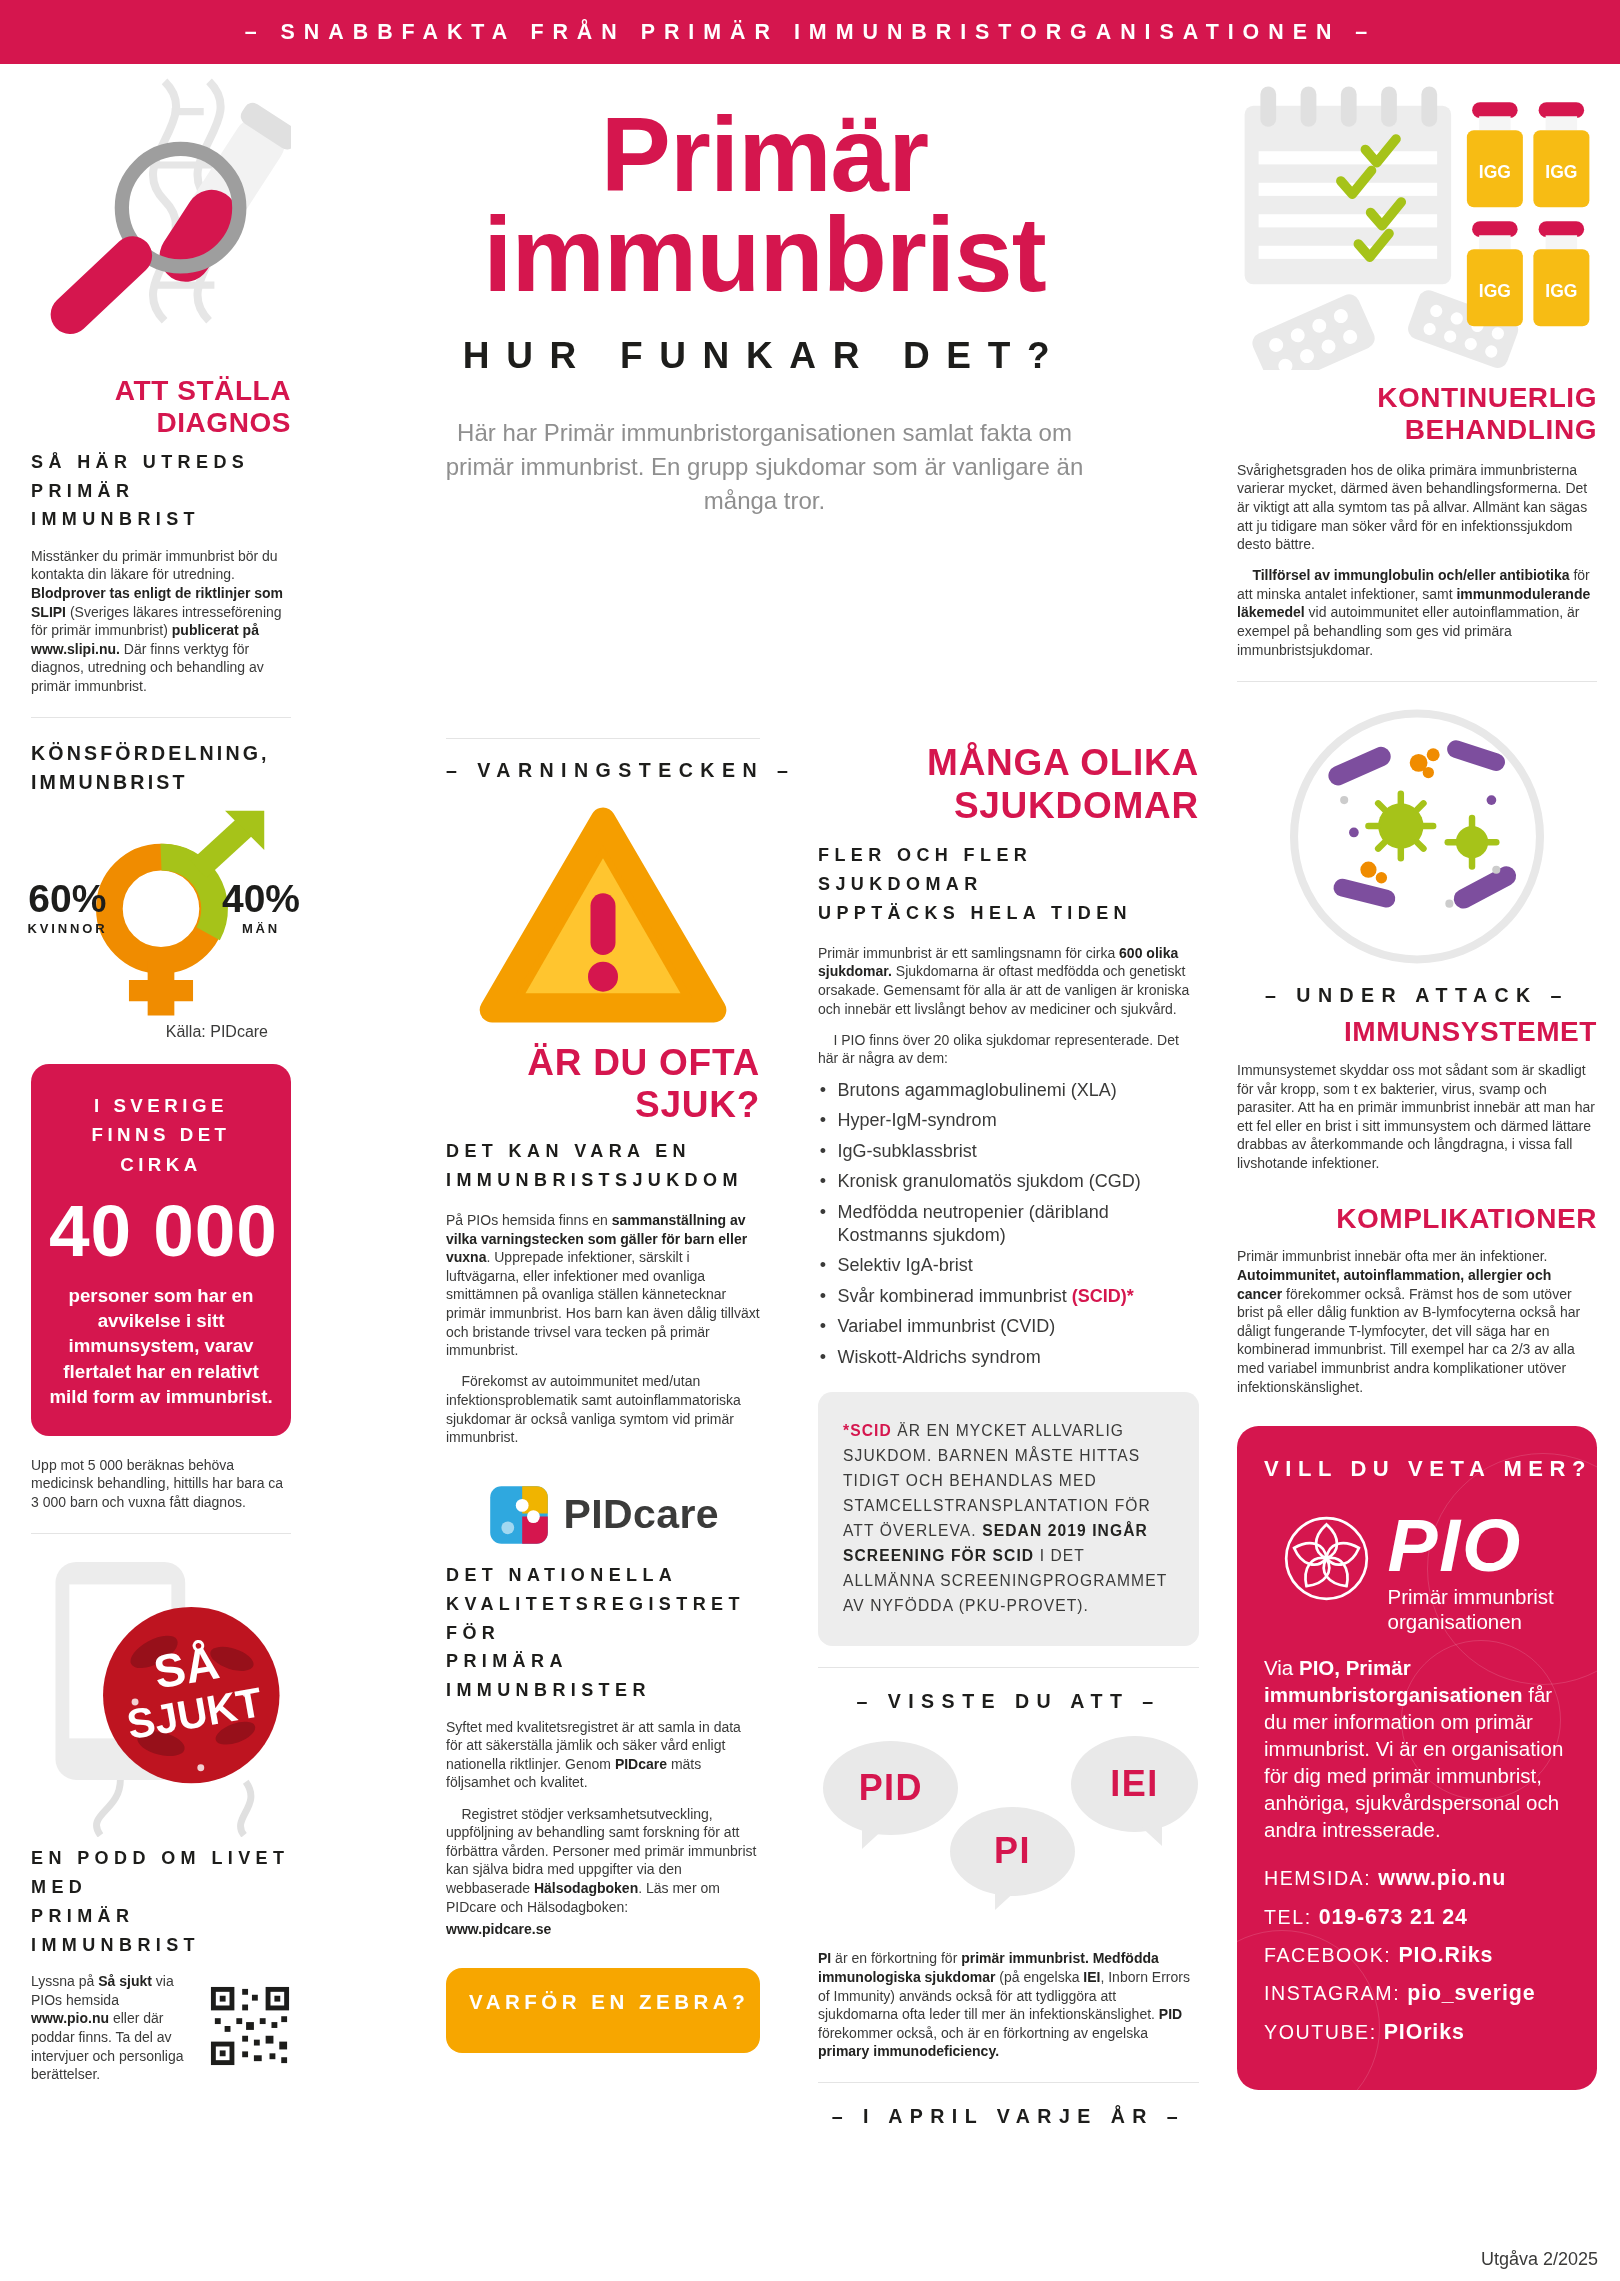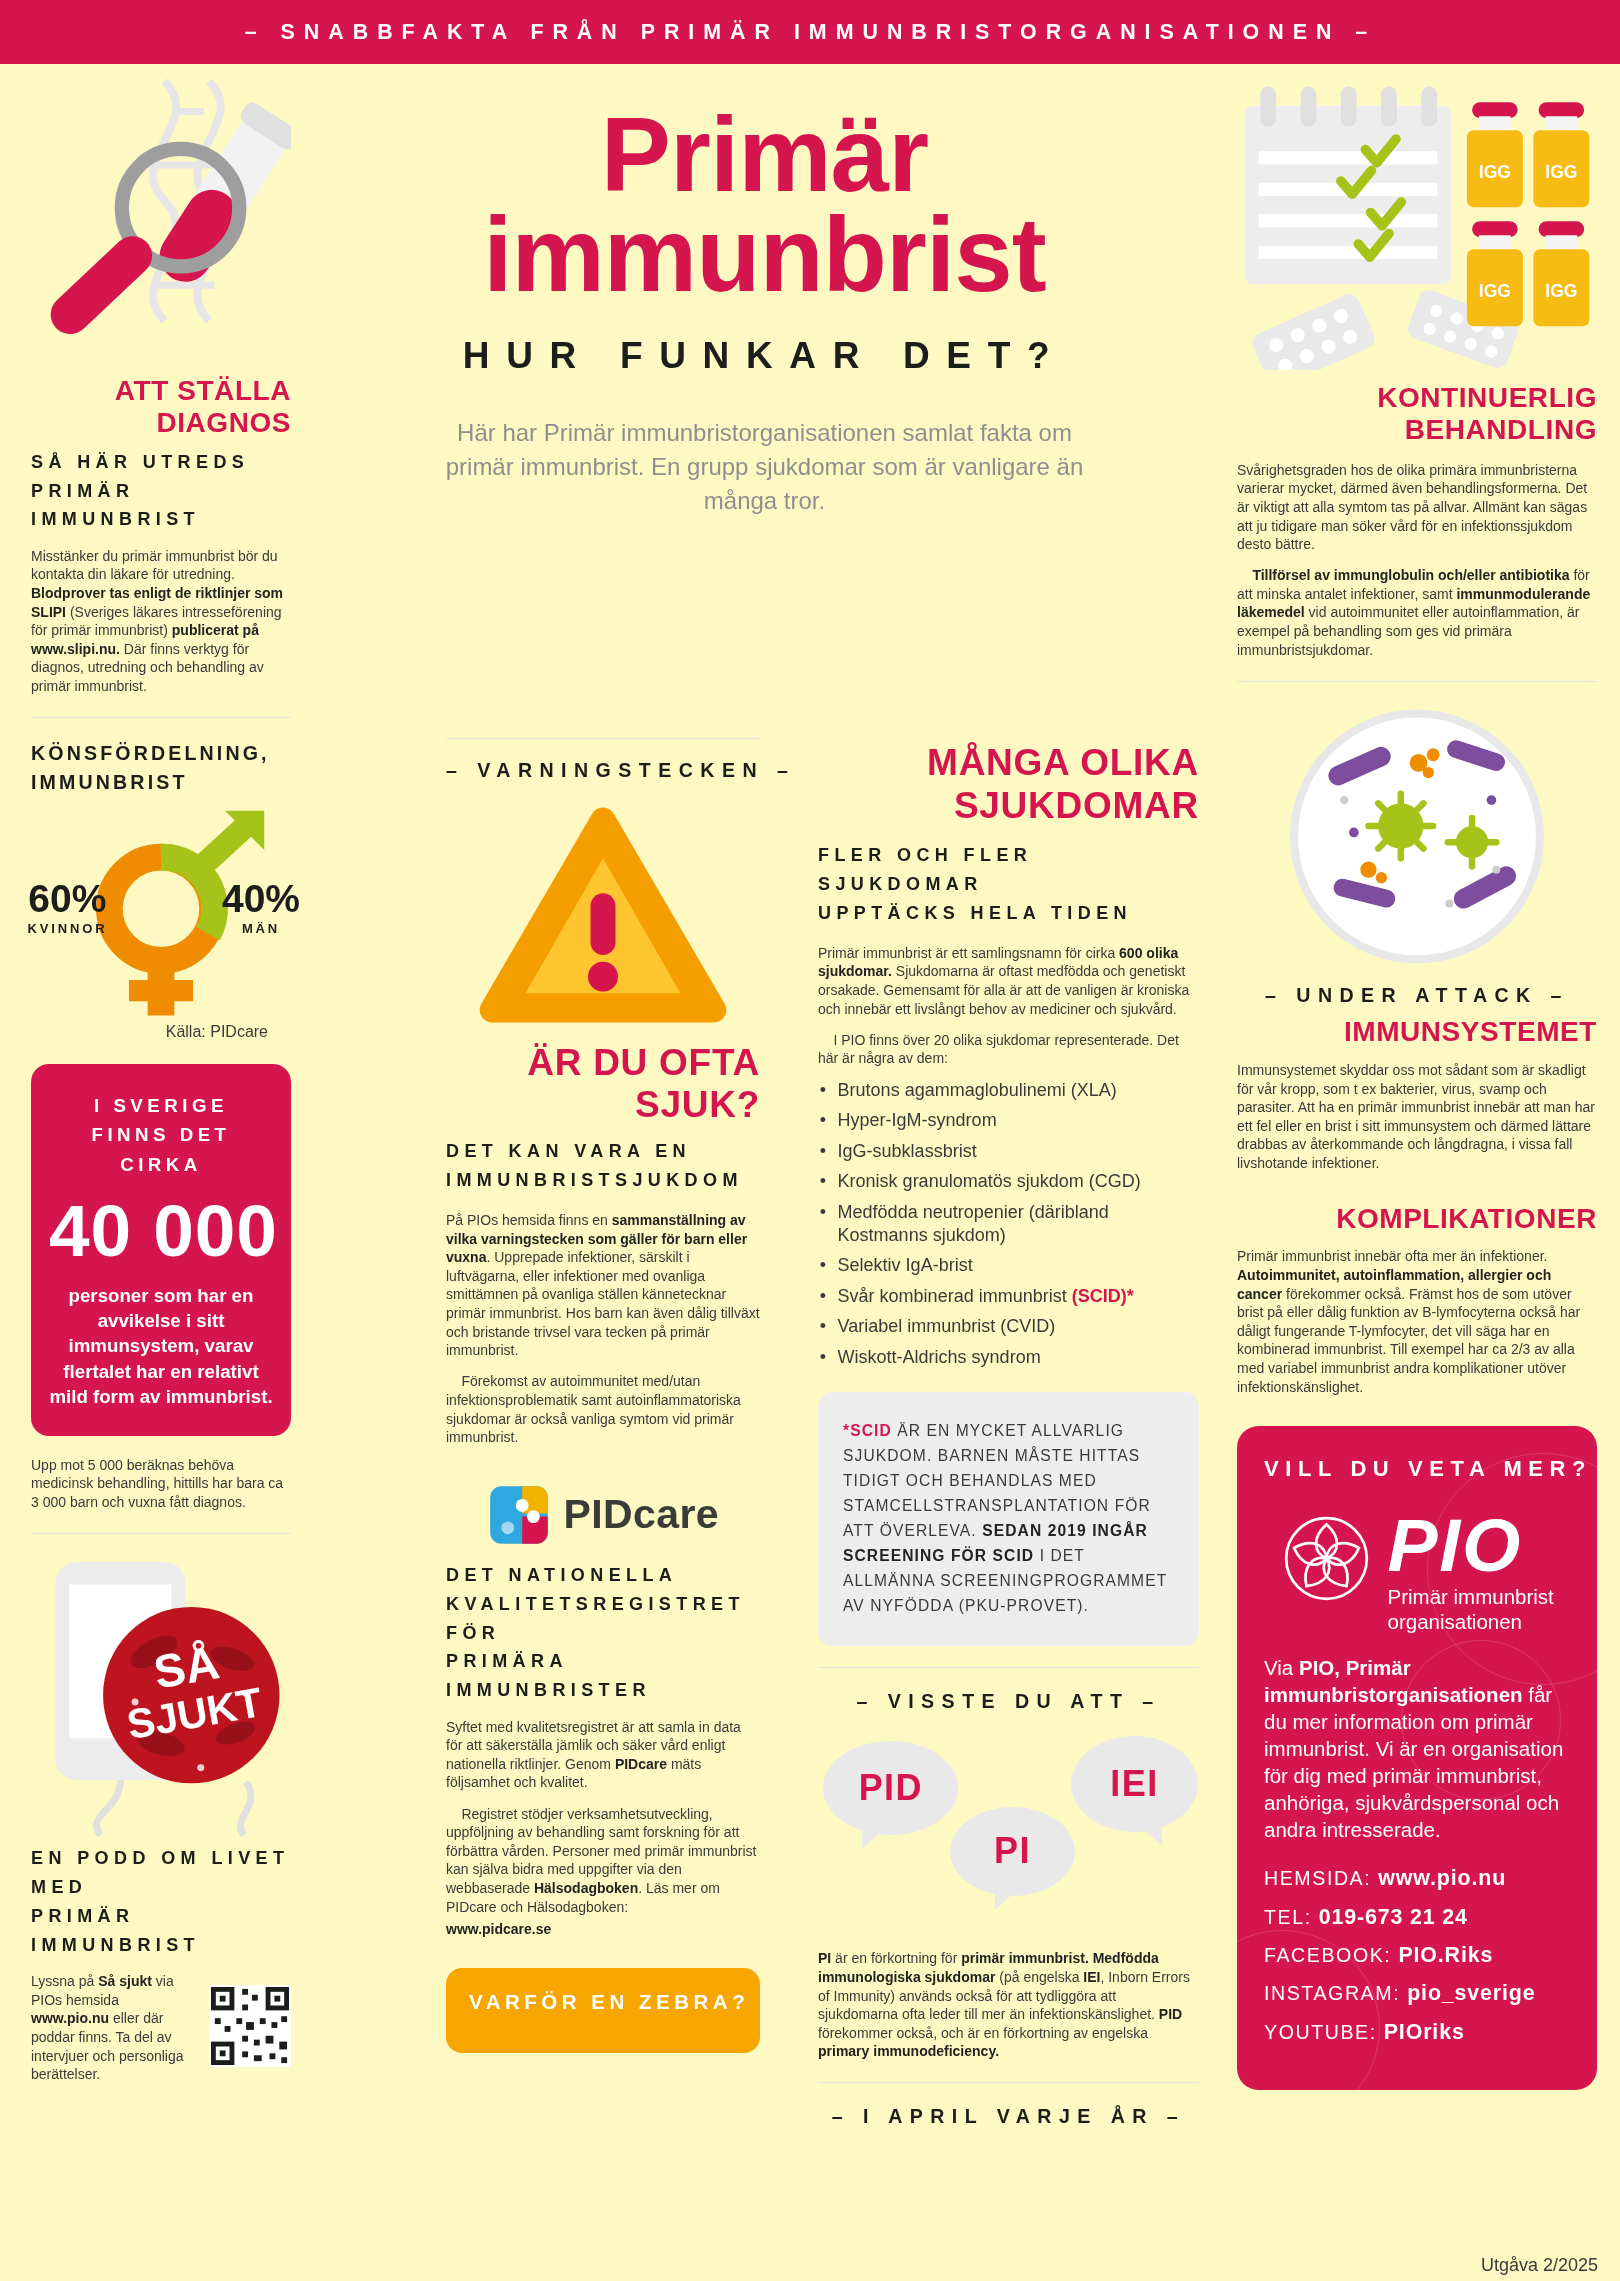--- a/index.html
+++ b/index.html
@@ -3,21 +3,21 @@
 <meta charset="utf-8">
 <style>
   :root{
     --crimson:#d5164e; --ink:#1d1d1b; --body:#3a3a39; --muted:#8f8f8f;
     --orange:#f08c00; --amber:#f7a600; --yellow:#f0b400; --lime:#a6c319;
     --panel:#ededed; --bubble:#e9e9e9; --icongray:#e6e6e6;
     --blue:#1e71b8; --wgreen:#76b82a; --sky:#2fa8df; --bottle:#f7bc14;
   }
   *{box-sizing:border-box; margin:0; padding:0;}
   body{background:#888; font-family:"Liberation Sans", sans-serif;}
-  .page{position:relative; width:1621px; height:2281px; background:#fef9c3; overflow:hidden; margin:0 auto;}
+  .page{position:relative; width:1621px; height:2281px; background:#ffffff; overflow:hidden; margin:0 auto;}
 
   
   .banner{position:absolute; top:0; left:0; width:100%; height:64px; background:var(--crimson);
           display:flex; align-items:center; justify-content:center;}
   .banner span{color:#fff; font-size:21.4px; font-weight:700; letter-spacing:.42em; white-space:nowrap;}
 
   
   .masthead{position:absolute; left:292px; top:105px; width:945px; text-align:center;}
   .masthead .t1,.masthead .t2{font-size:105px; font-weight:800; color:var(--crimson); line-height:.95; letter-spacing:-0.9px;}
   .masthead .sub{margin-top:30px; font-size:37px; font-weight:800; color:var(--ink); letter-spacing:.45em; white-space:nowrap;}
@@ -94,21 +94,21 @@
   .more-label{font-size:22px; font-weight:800; letter-spacing:.3em; text-align:center; white-space:nowrap;}
   .pio-row{display:flex; align-items:flex-start; gap:14.3px; margin:30px 0 7.1px; justify-content:center;}
   .pio-name{font-size:75px; font-weight:800; font-style:italic; line-height:.9; letter-spacing:1.8px;}
   .pio-sub{font-size:20.5px; line-height:1.2; margin-top:5.3px;}
   .more-box .body-w{font-size:20.5px; line-height:1.32; color:#fff; margin-top:19.6px;}
   .more-box .body-w .b{color:#fff;}
   .contact{margin-top:23px;}
   .contact .row{margin:13.4px 0; font-size:19.6px; letter-spacing:.08em;}
   .contact .row .v{font-weight:800; font-size:21.4px; letter-spacing:.04em;}
 
-  .footer-note{position:absolute; right:23px; bottom:5px; font-size:18px; color:var(--body);}
+  .footer-note{position:absolute; right:23px; bottom:11px; font-size:18px; color:var(--body);}
 </style>
 </head>
 <body>
 
 <div class="page">
 
   <header class="banner">
     <span>–  SNABBFAKTA FRÅN PRIMÄR IMMUNBRISTORGANISATIONEN  –</span>
   </header>
 

